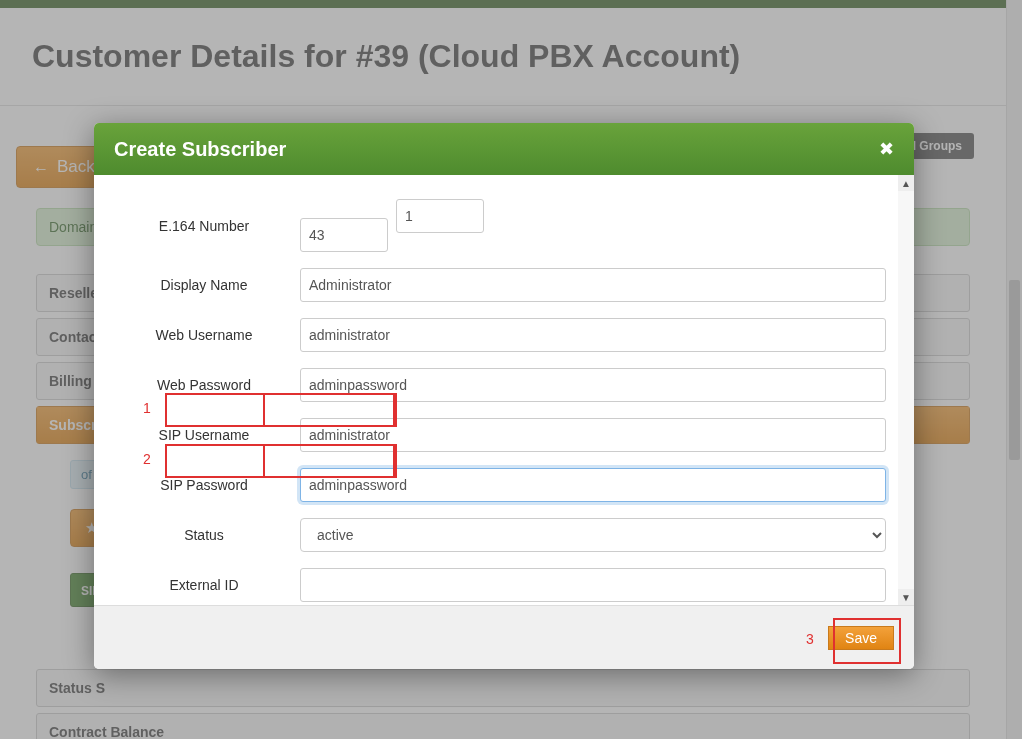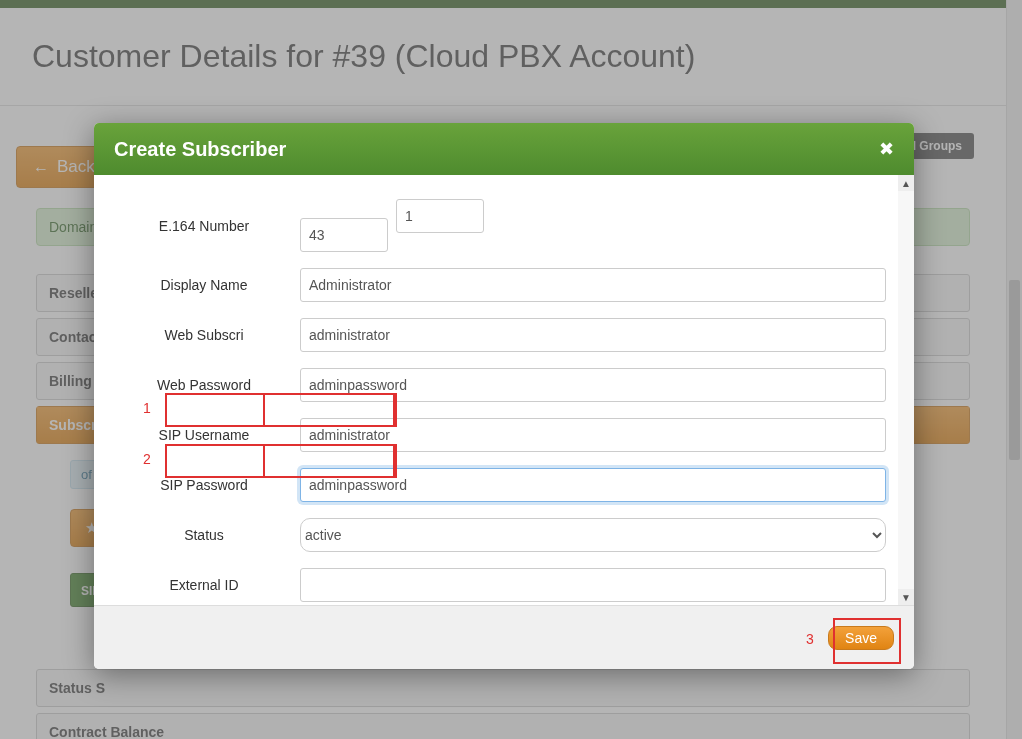--- a/index.html
+++ b/index.html
@@ -2,21 +2,21 @@
 <html><head>
 <meta charset="utf-8">
 <style>
   * { box-sizing: border-box; margin: 0; padding: 0; }
   html, body { width: 1022px; height: 739px; overflow: hidden; font-family: "Helvetica Neue", Helvetica, Arial, sans-serif; background: #fff; color: #333; font-size: 14px; }
   .page-wrap { position: relative; width: 1022px; height: 739px; }
 
   
   .bg-page { position: absolute; inset: 0 16px 0 0; background: #fff; }
   .topstrip { height: 8px; background: #3a6427; width: 100%; }
-  .page-title { font-size: 32px; font-weight: 400; color: #444; padding: 30px 32px 30px; }
+  .page-title { font-size: 32px; font-weight: 700; color: #444; padding: 30px 32px 30px; }
   .divider { height: 1px; background: #ddd; margin: 0 0 40px 0; }
 
   .content { padding: 0 16px 0 16px; }
   .btn { display: inline-flex; align-items: center; gap: 8px; border-radius: 4px; padding: 10px 16px; font-size: 17px; color: #fff; border: 1px solid transparent; cursor: pointer; }
   .btn-orange { background: linear-gradient(#f3a13a,#e08413); border-color: #c97a1c; }
   .back-btn { margin-left: 0; }
   .arrow-left::before { content: "←"; font-size: 16px; }
 
   .alert-success { margin: 20px 20px 28px 20px; background: #d8efcf; border: 1px solid #b7dca9; border-radius: 4px; padding: 10px 12px; color: #3b6e2d; font-size: 14px; }
 
@@ -55,25 +55,25 @@
   .modal-scroll .arrow { height: 16px; display: flex; align-items: center; justify-content: center; font-size: 10px; color: #555; background: #eee; }
   .modal-scroll .track { position: absolute; top: 16px; bottom: 16px; left: 0; right: 0; background: #f7f7f7; }
 
   .form-row { display: flex; align-items: center; margin-bottom: 16px; }
   .form-label { width: 178px; text-align: center; padding-right: 14px; font-size: 14px; color: #333; }
   .form-fields { flex: 1; display: flex; gap: 8px; }
   .inp { height: 34px; border: 1px solid #ccc; border-radius: 3px; padding: 0 8px; font-size: 14px; color: #555; background: #fff; }
   .inp.full { flex: 1; }
   .inp.cc { width: 88px; margin-top: 19px; }
   .inp.ac { width: 88px; }
-  .sel { height: 34px; border: 1px solid #ccc; border-radius: 10px; padding: 0 0; font-size: 14px; color: #555; background: #fff; flex: 1; appearance: auto; }
+  .sel { height: 34px; border: 1px solid #ccc; border-radius: 4px; padding: 0 12px; font-size: 14px; color: #555; background: #fff; flex: 1; appearance: auto; }
   .inp.focus { border-color: #7fb4e6; box-shadow: 0 0 0 3px rgba(127,180,230,0.35); outline: none; }
 
   .modal-footer { background: #f0f0f0; border-top: 1px solid #ddd; height: 64px; display: flex; align-items: center; justify-content: flex-end; padding: 0 20px; }
-  .save-btn { background: linear-gradient(#f3a13a,#e08413); color: #fff; border: 1px solid #c97a1c; border-radius: 9px; padding: 3px 16px; font-size: 14px; cursor: pointer; }
+  .save-btn { background: linear-gradient(#f3a13a,#e08413); color: #fff; border: 1px solid #c97a1c; border-radius: 0; padding: 3px 16px; font-size: 14px; cursor: pointer; }
 
   
   .anno { position: absolute; border: 2px solid #e03030; pointer-events: none; }
   .anno-num { position: absolute; color: #e03030; font-size: 14px; font-family: Arial, sans-serif; pointer-events: none; }
 </style>
 </head>
 <body>
 
 <div class="page-wrap">
 
@@ -159,21 +159,21 @@
       </div>
 
       <div class="form-row">
         <div class="form-label">Display Name</div>
         <div class="form-fields">
           <input class="inp full" value="Administrator" style="">
         </div>
       </div>
 
       <div class="form-row">
-        <div class="form-label">Web Subscri</div>
+        <div class="form-label">Web Username</div>
         <div class="form-fields">
           <input class="inp full" value="administrator" style="">
         </div>
       </div>
 
       <div class="form-row">
         <div class="form-label">Web Password</div>
         <div class="form-fields">
           <input class="inp full" value="adminpassword" style="">
         </div>

